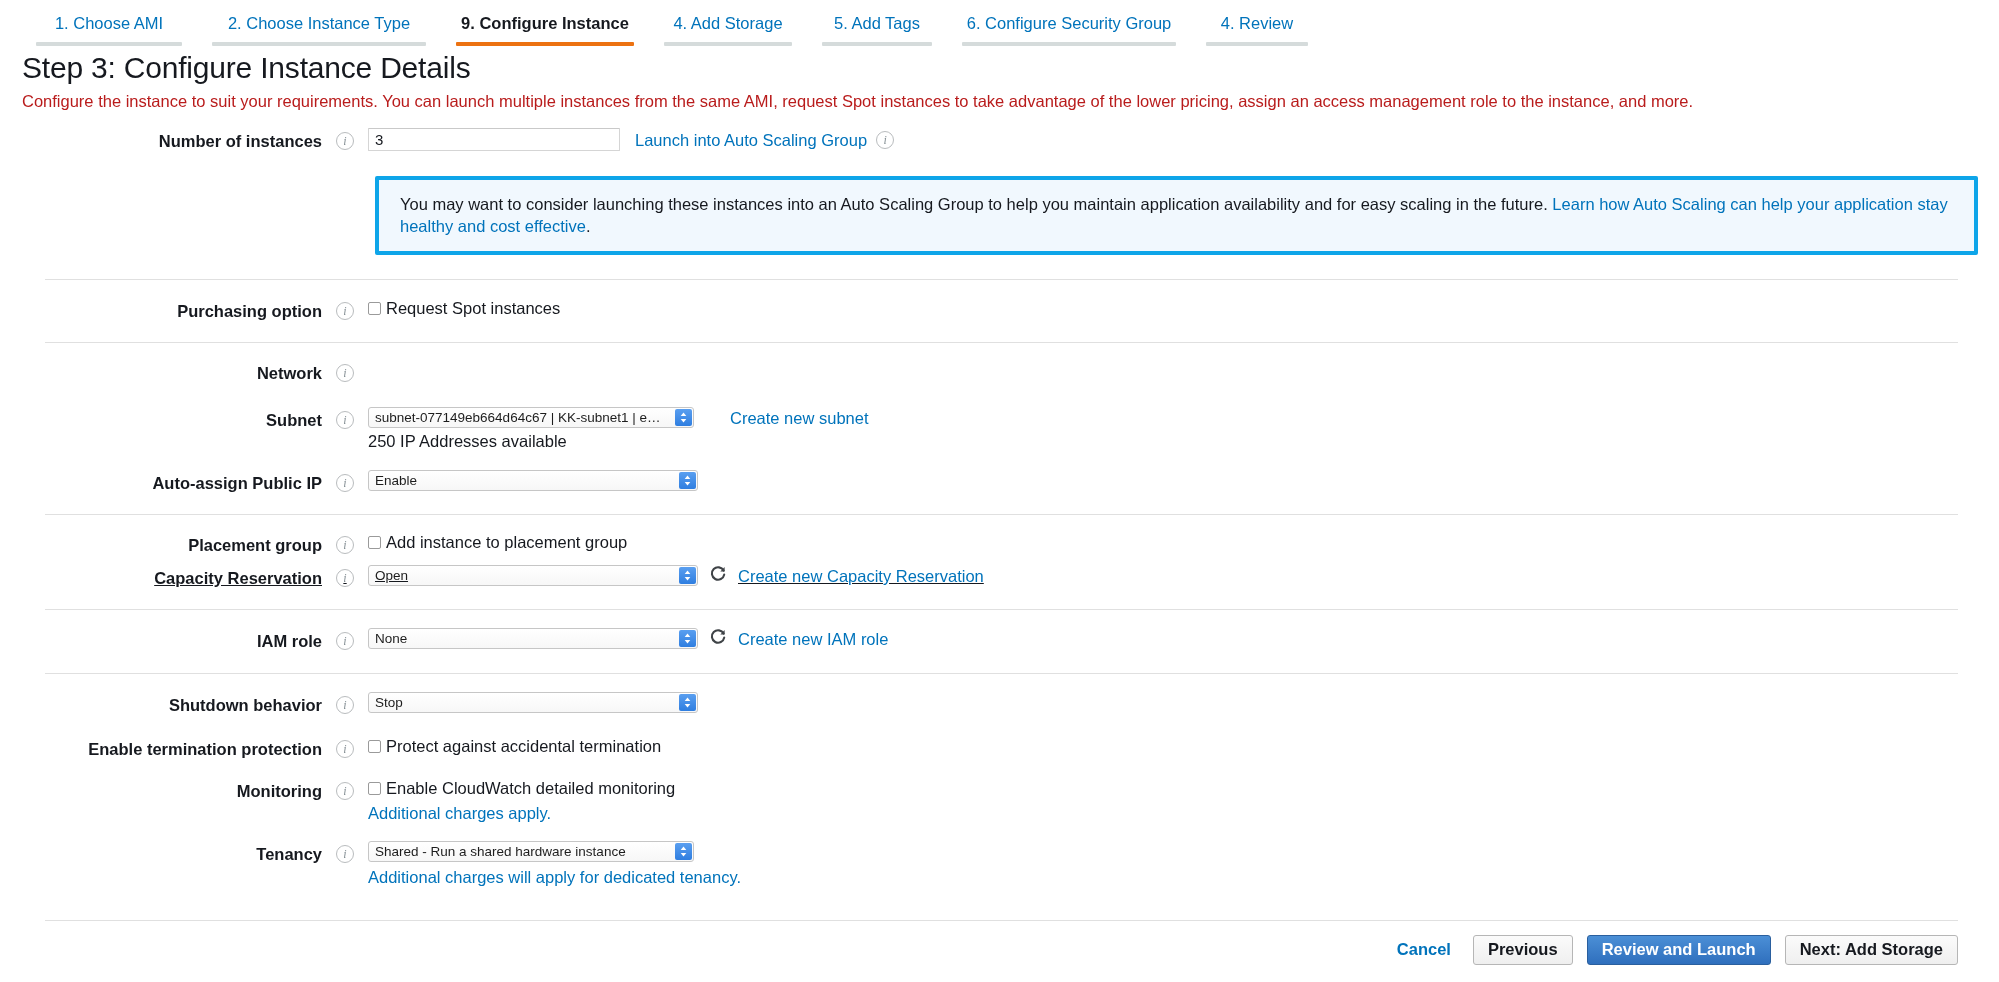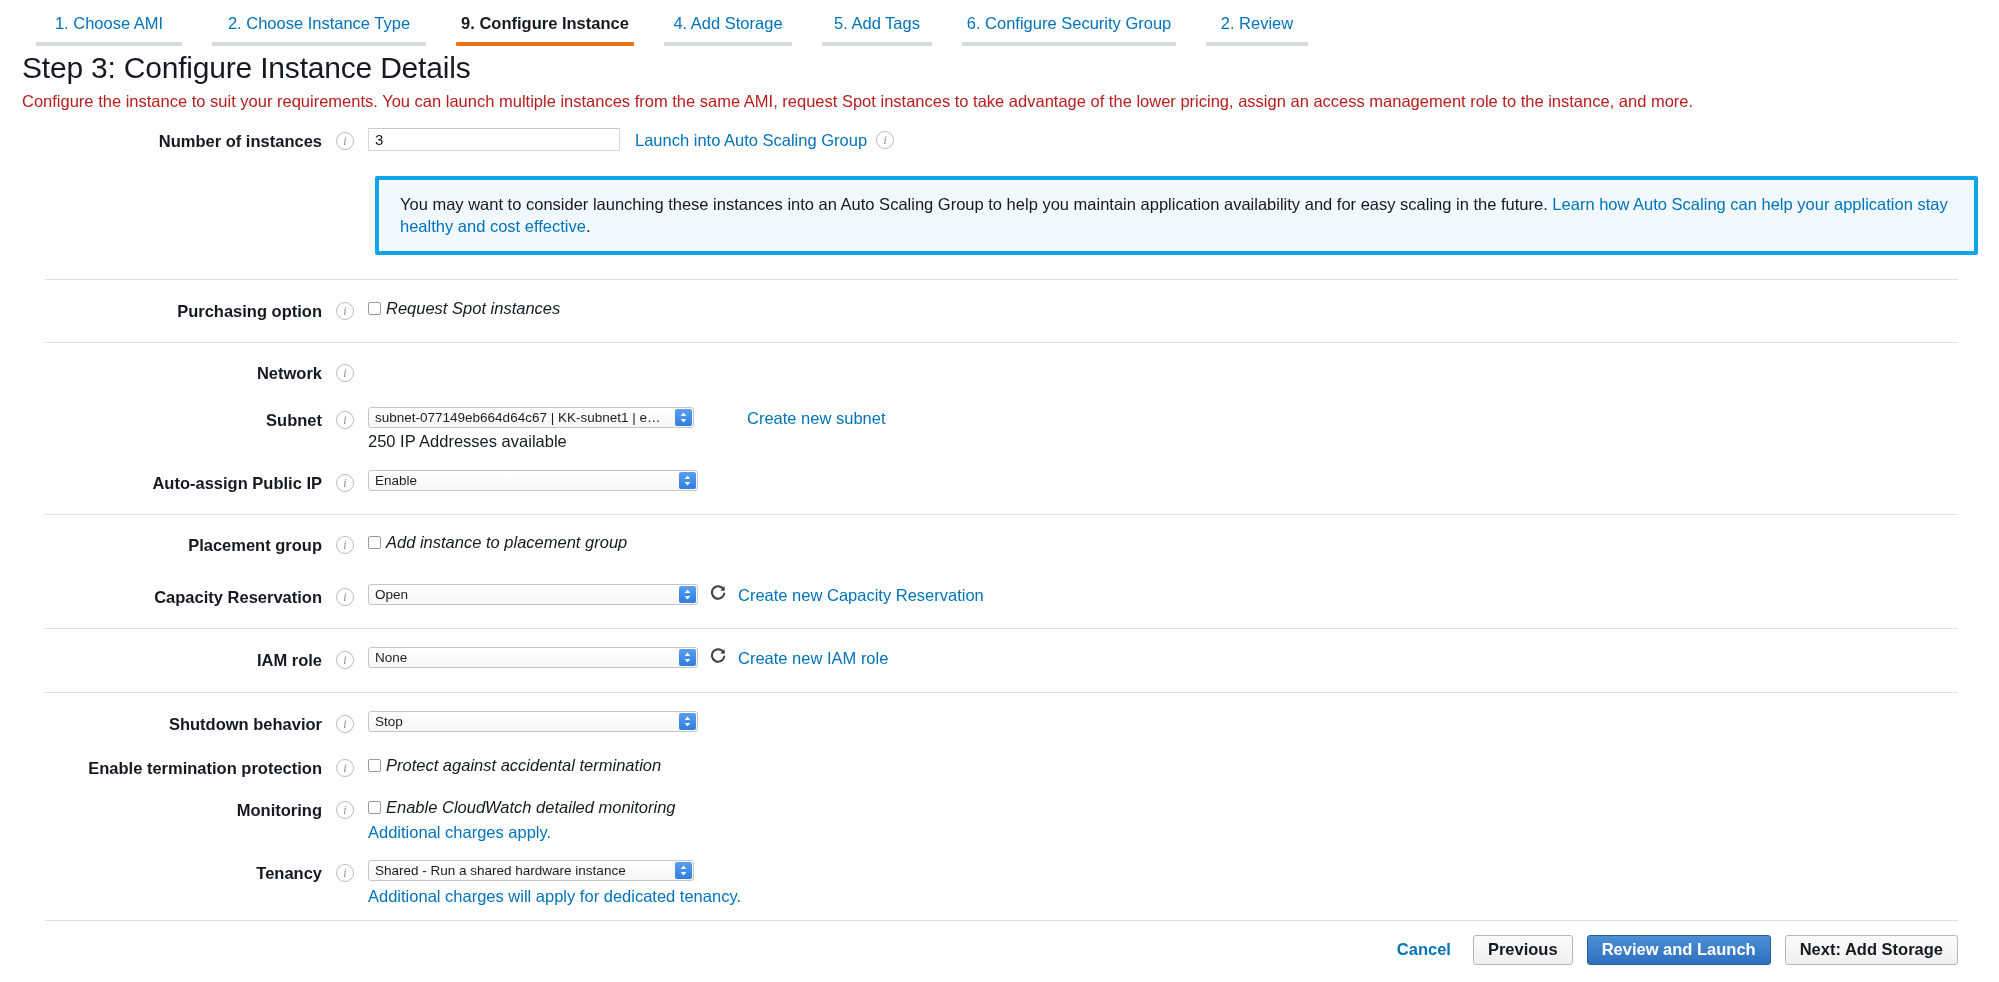--- a/index.html
+++ b/index.html
@@ -225,21 +225,20 @@
     border-radius: 2px;
     margin: 4px 5px 0 0;
     flex: 0 0 auto;
     cursor: pointer;
   }
   .cbx-lbl {
     font-size: 16.5px;
     color: #16191f;
     cursor: pointer;
     line-height: 21px;
-    font-style: italic;
   }
 
   
   .callout {
     box-sizing: border-box;
     margin-left: 7px;
     margin-top: 22px;
     width: 1603px;
     border: 4px solid #0ea5e9;
     background: #f1f8fe;
@@ -339,21 +338,21 @@
     </div>
     <div class="wz-tab" style="width:110px">
       <span class="wz-label">5. Add Tags</span>
       <span class="wz-bar"></span>
     </div>
     <div class="wz-tab" style="width:214px">
       <span class="wz-label">6. Configure Security Group</span>
       <span class="wz-bar"></span>
     </div>
     <div class="wz-tab" style="width:102px">
-      <span class="wz-label">2. Review</span>
+      <span class="wz-label">4. Review</span>
       <span class="wz-bar"></span>
     </div>
   </div>
 </div>
 
 <div class="page-head">
   <h1 class="page-title">Step 3: Configure Instance Details</h1>
   <p class="page-sub">Configure the instance to suit your requirements. You can launch multiple instances from the same AMI, request Spot instances to take advantage of the lower pricing, assign an access management role to the instance, and more.</p>
 </div>
 
@@ -420,21 +419,21 @@
       <div class="ctl-cell">
         <div class="sel w-mid">
           <span class="sel-txt">subnet-077149eb664d64c67 | KK-subnet1 | eu-central-1c</span>
           <span class="sel-arrow">
             <svg width="11" height="15" viewBox="0 0 11 15">
                 <path d="M5.5 2.4 L8.3 6.0 L2.7 6.0 Z" fill="#ffffff"></path>
                 <path d="M5.5 12.6 L2.7 9.0 L8.3 9.0 Z" fill="#ffffff"></path>
               </svg>
           </span>
         </div>
-        <a class="lnk" style="margin-left:53px;margin-top:1px;">Create new subnet</a>
+        <a class="lnk" style="margin-left:36px;margin-top:1px;">Create new subnet</a>
         <div class="sub-note">
           <span class="helper-txt">250 IP Addresses available</span>
         </div>
       </div>
     </div>
 
     <div class="row" style="margin-top:19px;">
       <div class="lbl-cell">Auto-assign Public IP</div>
       <div class="info-cell">
         <span class="info-icon">i</span>
@@ -460,21 +459,21 @@
       <div class="lbl-cell">Placement group</div>
       <div class="info-cell">
         <span class="info-icon">i</span>
       </div>
       <div class="ctl-cell">
         <span class="cbx"></span>
         <span class="cbx-lbl">Add instance to placement group</span>
       </div>
     </div>
 
-    <div class="row" style="margin-top:26px;">
+    <div class="row" style="margin-top:7px;text-decoration:underline;">
       <div class="lbl-cell">Capacity Reservation</div>
       <div class="info-cell">
         <span class="info-icon">i</span>
       </div>
       <div class="ctl-cell">
         <div class="sel w-big">
           <span class="sel-txt">Open</span>
           <span class="sel-arrow">
             <svg width="11" height="15" viewBox="0 0 11 15">
                 <path d="M5.5 2.4 L8.3 6.0 L2.7 6.0 Z" fill="#ffffff"></path>

